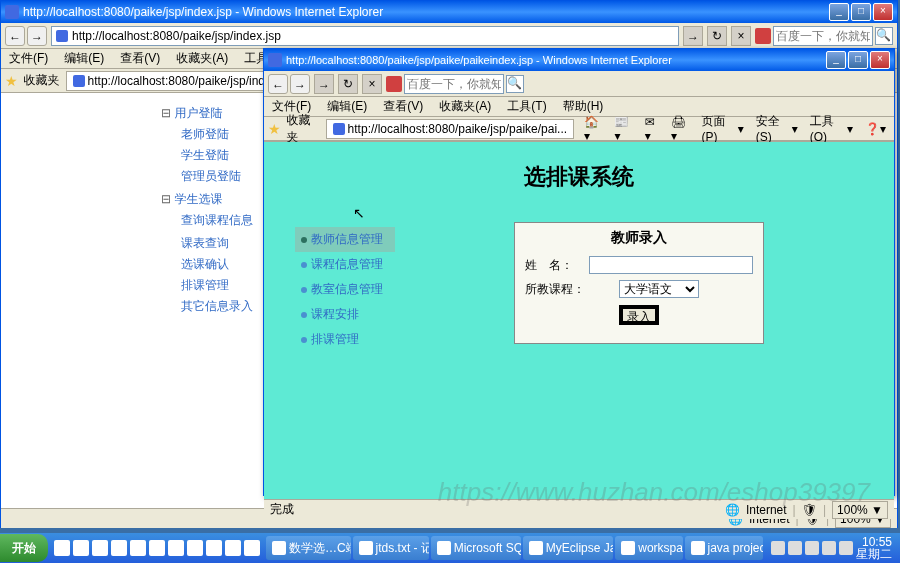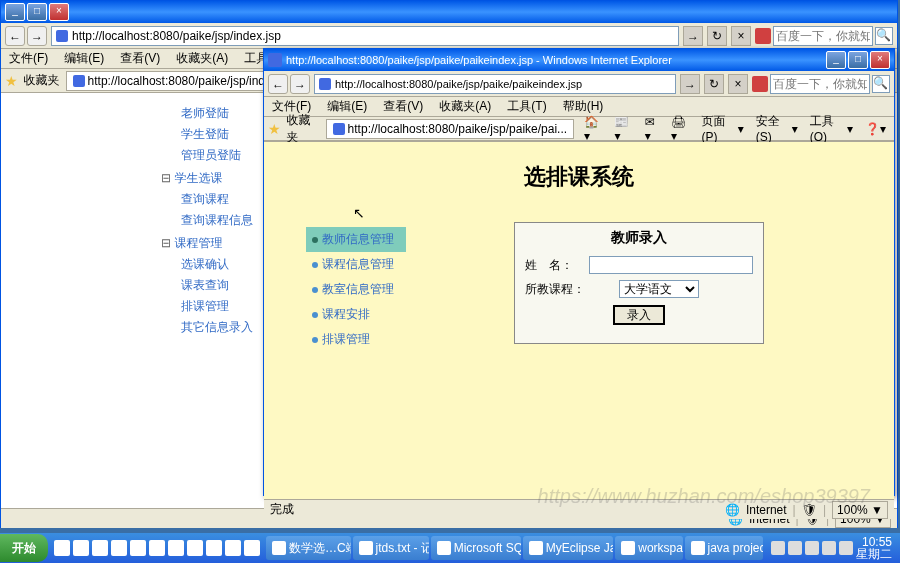--- a/index.html
+++ b/index.html
@@ -42,29 +42,29 @@
     
     .ie-window-inner { position: absolute; left: 263px; top: 48px; width: 632px; height: 448px; background: #ece9d8; border: 1px solid #0054e3; box-shadow: 2px 2px 6px rgba(0,0,0,0.4); }
     
     .content-inner { background: #fff; height: 358px; display: flex; border-top: 1px solid #aca899; }
     .inner-left { width: 120px; padding: 15px 10px; }
     .inner-menu-item { padding: 4px 6px; color: #316ac5; cursor: pointer; display: flex; align-items: center; gap: 4px; }
     .inner-menu-item.active { background: #7fccbb; }
     .bullet { width: 6px; height: 6px; background: #4a90d0; border-radius: 50%; display: inline-block; }
     .bullet.active { background: #2c7060; }
     
-    .inner-right { flex: 1; padding: 10px 32px; background: #fef9c3; }
+    .inner-right { flex: 1; padding: 10px 21px; background: #5eead4; }
     .page-title { text-align: center; font-size: 22px; font-weight: bold; padding: 10px 0 20px; font-family: "KaiTi", "楷体", serif; }
     .form-panel { width: 250px; margin: 0 auto; background: #f8f8f0; border: 1px solid #888; padding: 6px 10px 10px; }
     .form-legend { text-align: center; font-size: 14px; font-weight: bold; padding-bottom: 6px; font-family: "KaiTi", serif; }
     .form-row { display: flex; align-items: flex-end; padding: 3px 0; gap: 4px; }
     .form-label { width: 60px; }
     .form-input { flex: 1; height: 18px; border: 1px solid #7f9db9; background: #fff; }
     .form-select { width: 80px; height: 18px; border: 1px solid #7f9db9; background: #fff; margin-left: 30px; }
-    .form-submit { display: block; margin: 4px auto 8px; width: 52px; height: 20px; background: #ece9d8; border: 2px solid #000000; cursor: pointer; }
+    .form-submit { display: block; margin: 4px auto 8px; width: 40px; height: 20px; background: #ece9d8; border: 4px solid #000000; cursor: pointer; }
     
     .statusbar { background: #ece9d8; height: 20px; border-top: 1px solid #aca899; display: flex; align-items: center; padding: 0 6px; justify-content: space-between; }
     .status-right { display: flex; align-items: center; gap: 6px; }
     .zoom-box { border: 1px solid #aca899; padding: 1px 4px; }
     
     
     .toolbar-right { margin-left: auto; display: flex; gap: 4px; align-items: center; }
     .tb-btn { padding: 1px 4px; cursor: pointer; display: flex; align-items: center; gap: 2px; }
     .tb-sep { color: #aca899; }
     
@@ -74,27 +74,31 @@
     .quick-launch { display: flex; gap: 3px; padding: 0 6px; }
     .ql-icon { width: 16px; height: 16px; background: #fff; border-radius: 2px; cursor: pointer; }
     .task-items { display: flex; gap: 2px; flex: 1; overflow: hidden; }
     .task-item { background: linear-gradient(to bottom, #5ba0e8, #3a7ed0); height: 24px; padding: 0 6px; color: #fff; border-radius: 3px; display: flex; align-items: center; gap: 3px; cursor: pointer; white-space: nowrap; font-size: 11px; max-width: 95px; overflow: hidden; }
     .task-icon { width: 14px; height: 14px; background: #fff; border-radius: 2px; flex-shrink: 0; }
     .systray { display: flex; align-items: center; gap: 3px; padding: 0 8px; color: #fff; }
     .tray-icon { width: 14px; height: 14px; background: #ddd; border-radius: 2px; }
     .clock { text-align: right; line-height: 12px; font-size: 11px; }
     
     .cursor-arrow { position: absolute; left: 353px; top: 205px; font-size: 14px; color: #000; pointer-events: none; z-index: 1000; }
-    .watermark { position: absolute; right: 30px; bottom: 55px; color: rgba(100,100,100,0.25); font-size: 20px; font-style: italic; pointer-events: none; }
+    .watermark { position: absolute; right: 30px; bottom: 55px; color: rgba(100,100,100,0.25); font-size: 26px; font-style: italic; pointer-events: none; }
   </style>
 </head>
 <body>
 
 <div class="ie-window-outer">
   <div class="titlebar">
+    <div class="titlebar-left">
+      <span class="ie-icon"></span>
+      <span>http://localhost:8080/paike/jsp/index.jsp - Windows Internet Explorer</span>
+    </div>
     <div class="titlebar-buttons">
       <div class="win-btn">_</div>
       <div class="win-btn">□</div>
       <div class="win-btn close">×</div>
     </div>
   </div>
   <div class="addr-bar">
     <div class="nav-btns">
       <div class="nav-btn">←</div>
       <div class="nav-btn">→</div>
@@ -126,33 +130,32 @@
     <div class="fav-tab">
       <span class="ie-icon" style="width:12px;height:12px"></span>
       <span>http://localhost:8080/paike/jsp/index.jsp</span>
     </div>
   </div>
 
   <div class="content-outer">
 
     <div class="sidebar-tree">
       <div class="tree-group">
+        <div class="tree-header">用户登陆</div>
         <div class="tree-child">老师登陆</div>
         <div class="tree-child">学生登陆</div>
         <div class="tree-child">管理员登陆</div>
       </div>
       <div class="tree-group">
         <div class="tree-header">学生选课</div>
-        <div class="tree-child">查询课程</div>
         <div class="tree-child">查询课程信息</div>
       </div>
       <div class="tree-group">
-        <div class="tree-header">课程管理</div>
+        <div class="tree-child">课表查询</div>
         <div class="tree-child">选课确认</div>
-        <div class="tree-child">课表查询</div>
         <div class="tree-child">排课管理</div>
         <div class="tree-child">其它信息录入</div>
       </div>
     </div>
   </div>
 
   <div class="statusbar">
     <span></span>
     <div class="status-right">
       <span>🌐</span>
@@ -175,24 +178,20 @@
       <div class="win-btn">_</div>
       <div class="win-btn">□</div>
       <div class="win-btn close">×</div>
     </div>
   </div>
   <div class="addr-bar">
     <div class="nav-btns">
       <div class="nav-btn">←</div>
       <div class="nav-btn">→</div>
     </div>
-    <div class="addr-input">
-      <span class="ie-icon" style="width:12px;height:12px;margin-right:4px"></span>
-      <span style="font-size:11px">http://localhost:8080/paike/jsp/paike/paikeindex.jsp</span>
-    </div>
     <div class="go-btn">→</div>
     <div class="go-btn">↻</div>
     <div class="go-btn">×</div>
     <div class="search-box">
       <span style="width:16px;height:16px;background:#d04040;border-radius:2px"></span>
       <input class="search-input" placeholder="百度一下，你就知道" style="">
       <div class="search-btn-p">🔍</div>
     </div>
   </div>
   <div class="menubar">

